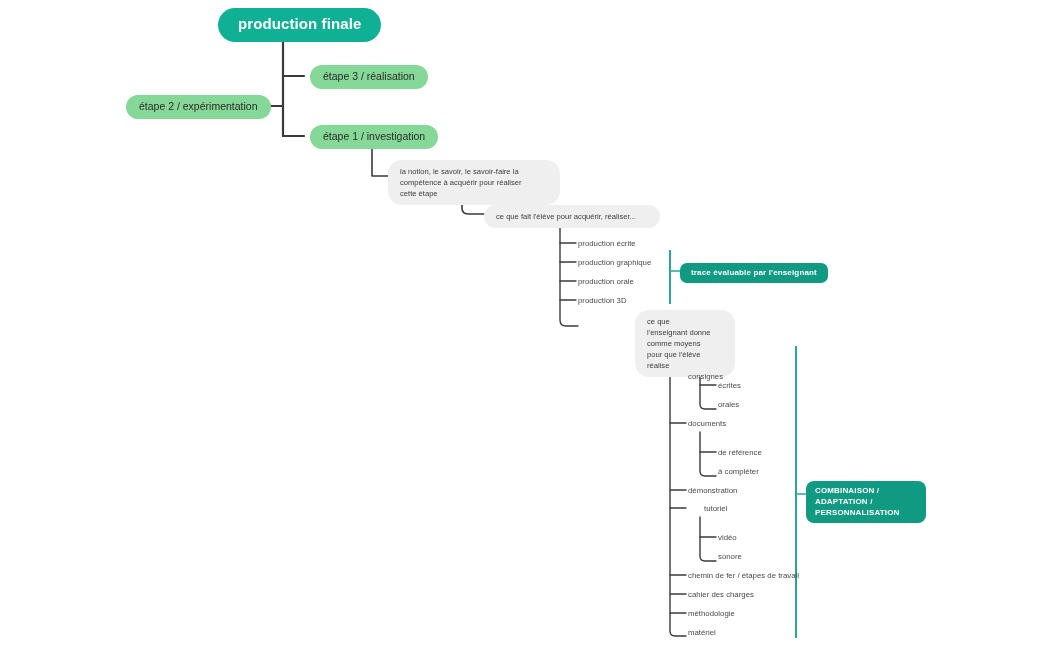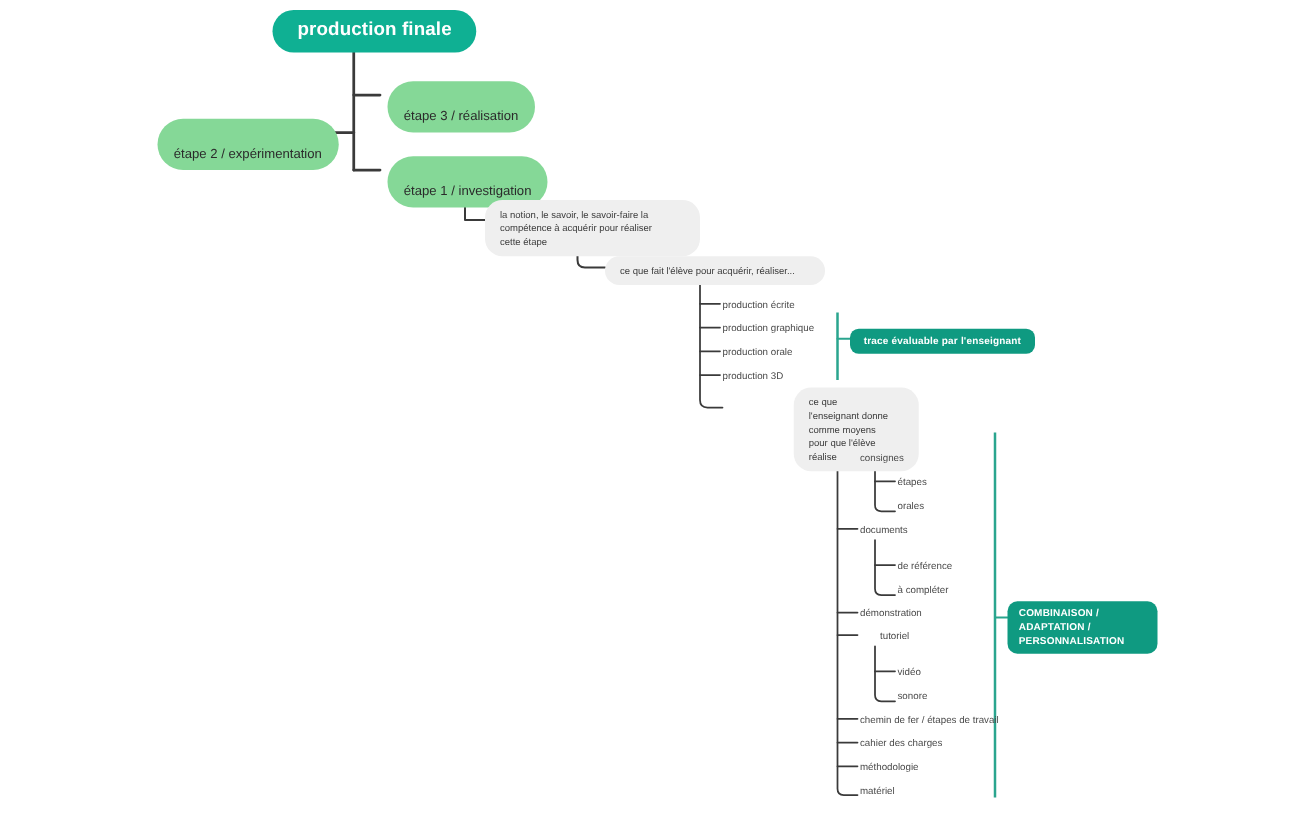--- a/index.html
+++ b/index.html
@@ -43,21 +43,21 @@
     font-weight: 700;
     padding: 7px 20px 8px 20px;
     letter-spacing: 0.1px;
   }
   .pill-green {
     background: #85d897;
     color: #2b2b2b;
     border-radius: 999px;
     font-size: 10.5px;
     font-weight: 400;
-    padding: 22px 13px 6px 13px;
+    padding: 5px 13px 6px 13px;
   }
   .pill-teal {
     background: #0f9a81;
     color: #ffffff;
     border-radius: 7px;
     font-size: 8px;
     font-weight: 600;
     padding: 5px 11px 5px 11px;
     letter-spacing: 0.15px;
   }
@@ -193,25 +193,25 @@
   <div class="node leaf" style="left:578px; top:258px;">
     <span>production graphique</span>
   </div>
   <div class="node leaf" style="left:578px; top:277px;">
     <span>production orale</span>
   </div>
   <div class="node leaf" style="left:578px; top:296px;">
     <span>production 3D</span>
   </div>
 
-  <div class="node leaf" style="left:688px; top:362px;">
+  <div class="node leaf" style="left:688px; top:372px;">
     <span>consignes</span>
   </div>
   <div class="node leaf" style="left:718px; top:381px;">
-    <span>étapes</span>
+    <span>écrites</span>
   </div>
   <div class="node leaf" style="left:718px; top:400px;">
     <span>orales</span>
   </div>
   <div class="node leaf" style="left:688px; top:419px;">
     <span>documents</span>
   </div>
   <div class="node leaf" style="left:718px; top:448px;">
     <span>de référence</span>
   </div>

